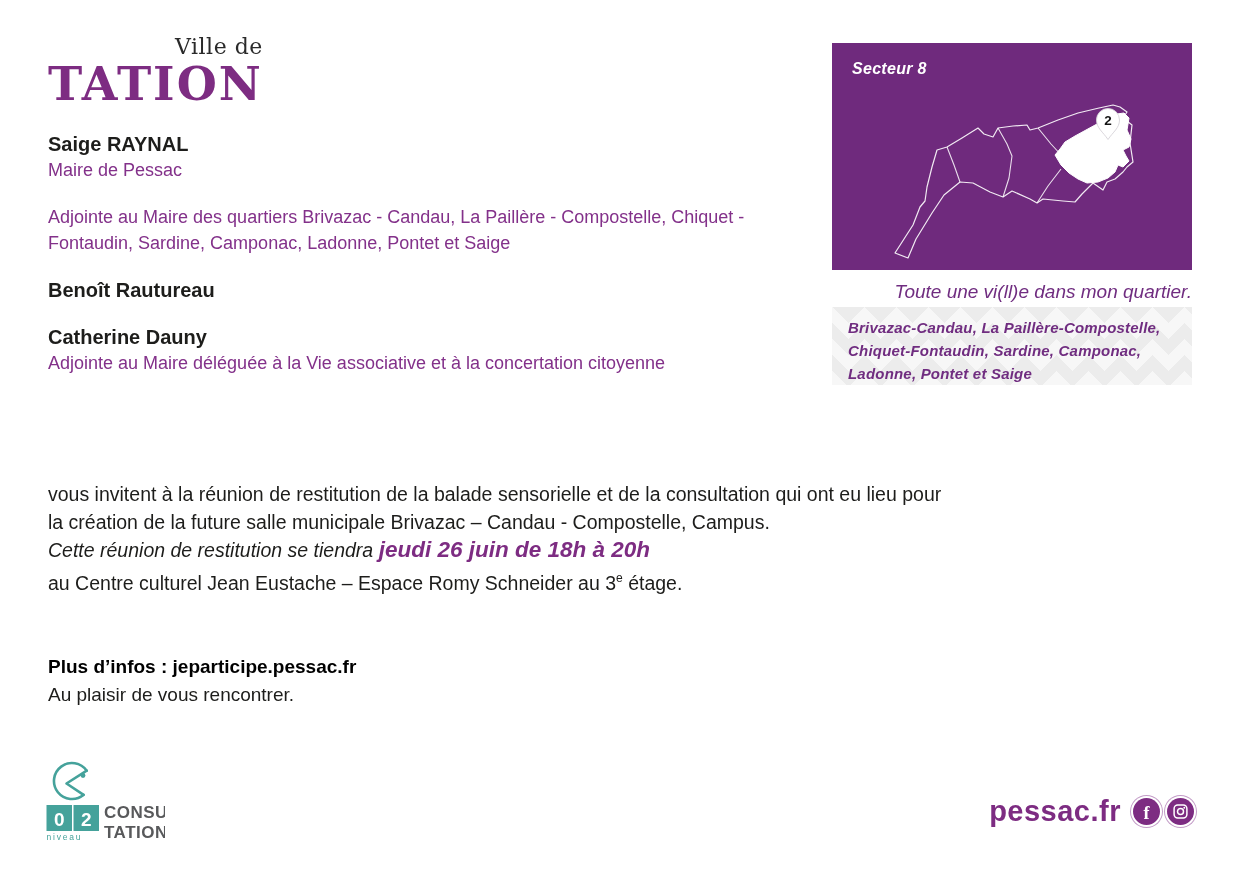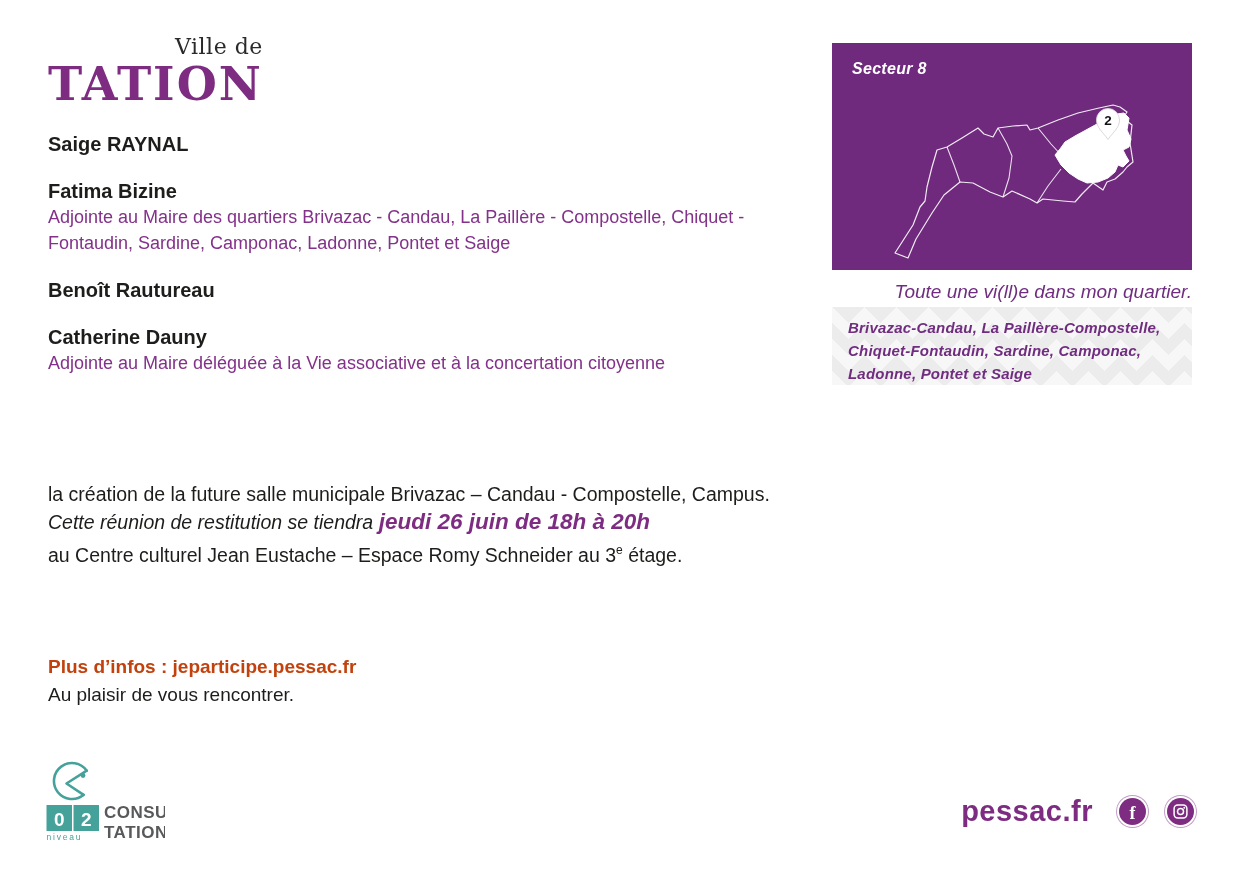--- a/index.html
+++ b/index.html
@@ -38,46 +38,46 @@
   .districts-line{display:block;font-size:15px;font-weight:bold;font-style:italic;
     color:#702d80;line-height:23px;letter-spacing:.2px;}
   
   .invitation{position:absolute;left:48px;top:480px;width:1160px;font-size:19.5px;
     color:#1d1d1b;line-height:28px;}
   .inv-line{display:block;}
   .inv-line3{line-height:28px;font-style:italic;}
   .date-highlight{color:#7d2c82;font-weight:bold;font-size:22.5px;}
   .invitation sup{font-size:62%;}
   
-  .infos{position:absolute;left:48px;top:656px;font-size:19px;font-weight:bold;color:#c2410c;}
+  .infos{position:absolute;left:48px;top:656px;font-size:19px;font-weight:bold;color:#000000;}
   .closing{position:absolute;left:48px;top:684px;font-size:19px;color:#1d1d1b;}
   
   .consult-logo{position:absolute;left:40px;top:755px;}
-  .footer-right{position:absolute;right:46px;top:795px;display:flex;align-items:center;gap:21px;}
+  .footer-right{position:absolute;right:46px;top:795px;display:flex;align-items:center;gap:7px;}
   .site{font-size:29px;font-weight:bold;color:#7d2c82;letter-spacing:.5px;margin-right:5px;}
   .social{width:27px;height:27px;border-radius:50%;background:#7d2c82;display:flex;
     align-items:center;justify-content:center;
     box-shadow:0 0 0 2px #fff,0 0 0 3px #c39cc7;}
   .fb-f{color:#fff;font-weight:bold;font-size:18px;line-height:1;
     font-family:"Liberation Serif",serif;transform:translateY(1px);}
 </style>
 </head>
 <body>
 
 <div class="brand">
   <div class="brand-sub">Ville de</div>
   <div class="brand-main">TATION</div>
 </div>
 
 <div class="officials">
   <div class="official">
     <div class="official-name">Saige RAYNAL</div>
+    <div class="official-role">Maire de Pessac</div>
   </div>
   <div class="official">
-    <div class="official-name">Fatima Bizine</div>
     <div class="official-role">Adjointe au Maire des quartiers Brivazac - Candau, La Paillère - Compostelle, Chiquet - Fontaudin, Sardine, Camponac, Ladonne, Pontet et Saige</div>
   </div>
   <div class="official">
     <div class="official-name">Benoît Rautureau</div>
   </div>
   <div class="official">
     <div class="official-name">Catherine Dauny</div>
     <div class="official-role">Adjointe au Maire déléguée à la Vie associative et à la concertation citoyenne</div>
   </div>
 </div>
@@ -110,20 +110,21 @@
 
 <div class="tagline">Toute une vi(ll)e dans mon quartier.</div>
 
 <div class="districts-box">
   <span class="districts-line">Brivazac-Candau, La Paillère-Compostelle,</span>
   <span class="districts-line">Chiquet-Fontaudin, Sardine, Camponac,</span>
   <span class="districts-line">Ladonne, Pontet et Saige</span>
 </div>
 
 <div class="invitation">
+  <span class="inv-line">vous invitent à la réunion de restitution de la balade sensorielle et de la consultation qui ont eu lieu pour</span>
   <span class="inv-line">la création de la future salle municipale Brivazac – Candau - Compostelle, Campus.</span>
   <span class="inv-line inv-line3"><span>Cette réunion de restitution se tiendra </span><span class="date-highlight">jeudi 26 juin de 18h à 20h</span></span>
   <span class="inv-line"><span>au Centre culturel Jean Eustache – Espace Romy Schneider au 3</span><sup>e</sup><span> étage.</span></span>
 </div>
 
 <div class="infos">Plus d’infos : jeparticipe.pessac.fr</div>
 <div class="closing">Au plaisir de vous rencontrer.</div>
 
 <svg class="consult-logo" width="125" height="90" viewBox="0 0 125 90">
 

